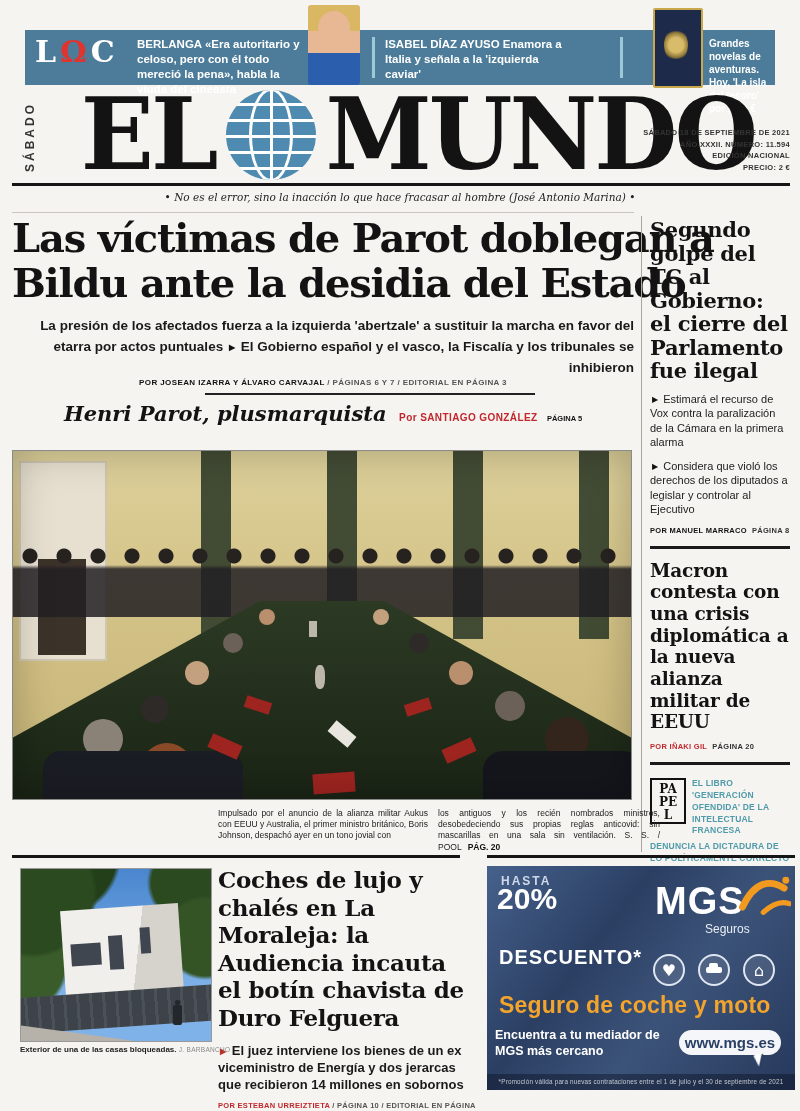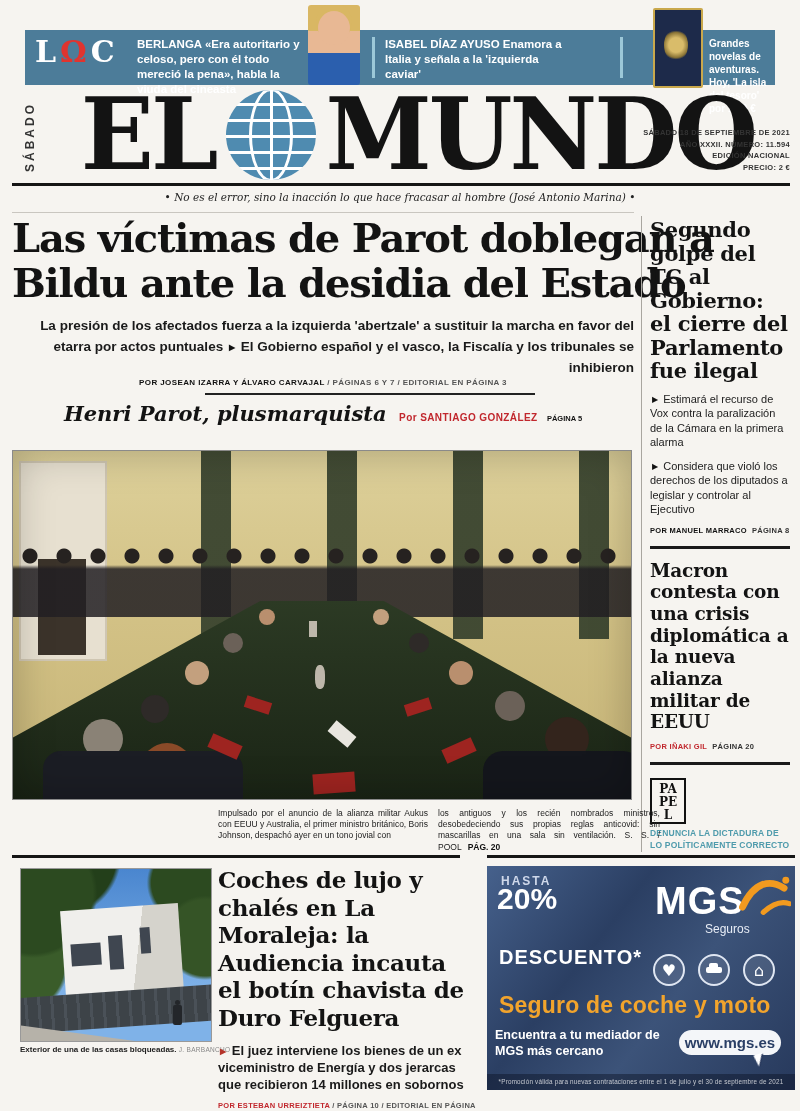--- a/index.html
+++ b/index.html
@@ -251,20 +251,21 @@
     <div class="divider"></div>
     <div class="h2">Macron contesta con una crisis diplomática a la nueva alianza militar de EEUU</div>
     <div class="by"><span class="red">POR IÑAKI GIL</span><span class="pgno">PÁGINA 20</span></div>
     <div class="divider"></div>
     <div class="papel">
       <div class="papel-logo">
         <div>PA</div>
         <div>PE</div>
         <div>L</div>
       </div>
+      <div class="kicker teal">EL LIBRO 'GENERACIÓN OFENDIDA' DE LA INTELECTUAL FRANCESA</div>
     </div>
     <div class="kicker teal" style="margin-top:4px;">DENUNCIA LA DICTADURA DE LO POLÍTICAMENTE CORRECTO</div>
     <div class="fname">CAROLINE FOUREST</div>
     <div class="fquote teal">"LA IZQUIERDA IDENTITARIA SE HA CONVERTIDO EN UNA POLICÍA DEL PENSAMIENTO"</div>
     <div class="by">POR VANESSA GRAELL</div>
   </div>
 
   <div class="abs cap-col" style="left:218px;">Impulsado por el anuncio de la alianza militar Aukus con EEUU y Australia, el primer ministro británico, Boris Johnson, despachó ayer en un tono jovial con</div>
   <div class="abs cap-col" style="left:438px;width:222px;">
     <span>los antiguos y los recién nombrados ministros, desobedeciendo sus propias reglas anticovid: sin mascarillas en una sala sin ventilación. S. S. / POOL</span><span class="pgref">PÁG. 20</span>

